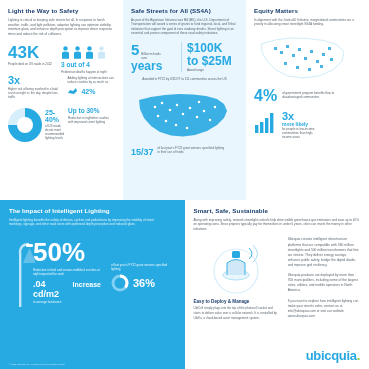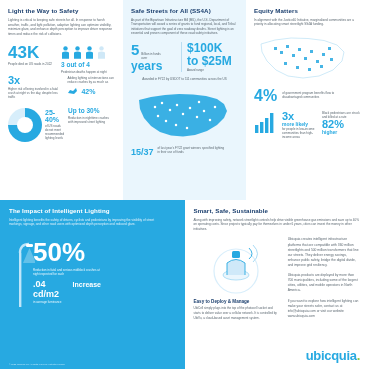--- a/index.html
+++ b/index.html
@@ -251,25 +251,20 @@
             <rect x="6" y="11" width="3.4" height="11" fill="#27a9e1"></rect>
             <rect x="11" y="7" width="3.4" height="15" fill="#27a9e1"></rect>
             <rect x="16" y="2" width="3.4" height="20" fill="#27a9e1"></rect>
           </svg>
         </div>
         <div style="width:34px">
           <div class="mid">3x</div>
           <div class="mid" style="font-size:5px">more likely</div>
           <div class="cap">for people in low-income communities than high-income areas</div>
         </div>
-        <div style="width:38px">
-          <div class="cap">Black pedestrians are struck and killed at a rate</div>
-          <div class="mid">82%</div>
-          <div class="mid" style="font-size:5px">higher</div>
-        </div>
       </div>
     </div>
   </div>
 
   <div class="row row-bottom">
 
     <div class="panel p4">
       <div class="panel-title on-blue">The Impact of Intelligent Lighting</div>
       <div class="sub">Intelligent lighting benefits the safety of drivers, cyclists and pedestrians by improving the visibility of street markings, signage, and other road users with optimized depth perception and reduced glare.</div>
 
@@ -283,20 +278,32 @@
           </svg>
         </div>
         <div style="width:68px">
           <div class="fifty">50%</div>
           <div class="cap" style="margin-top:3px">Reduction in fatal and serious midblock crashes at night expected for each</div>
           <div style="margin-top:4px; display:flex; align-items:baseline; gap:3px">
             <span class="mid">.04 cd/m2</span>
             <span class="mid" style="font-size:7px">Increase</span>
           </div>
           <div class="cap">in average luminance</div>
+        </div>
+        <div style="width:62px; padding-top:24px">
+          <div class="cap">of last year's FY22 grant winners specified lighting</div>
+          <div style="display:flex; align-items:center; gap:4px; margin-top:3px">
+            <span>
+              <svg width="18" height="18" viewBox="0 0 18 18">
+                <circle cx="9" cy="9" r="7" fill="none" stroke="#7fd0f2" stroke-width="3"></circle>
+                <circle cx="9" cy="9" r="7" fill="none" stroke="#ffffff" stroke-width="3" stroke-dasharray="15.8 28.2" transform="rotate(-90 9 9)"></circle>
+              </svg>
+            </span>
+            <span class="mid" style="font-size:11px">36%</span>
+          </div>
         </div>
       </div>
 
       <div class="footer-note" style="position:absolute; left:9px; bottom:4px; color:#bfe6fa">© 2023 Ubicquia Inc. All rights reserved. Patents pending.</div>
     </div>
 
     <div class="panel p5">
       <div class="panel-title">Smart, Safe, Sustainable</div>
       <div class="sub">Along with improving safety, network streetlight controls help drive visible greenhouse gas emissions and save up to 40% on operating costs. Since projects typically pay for themselves in under 6 years, cities can invest the money in other initiatives.</div>
 

